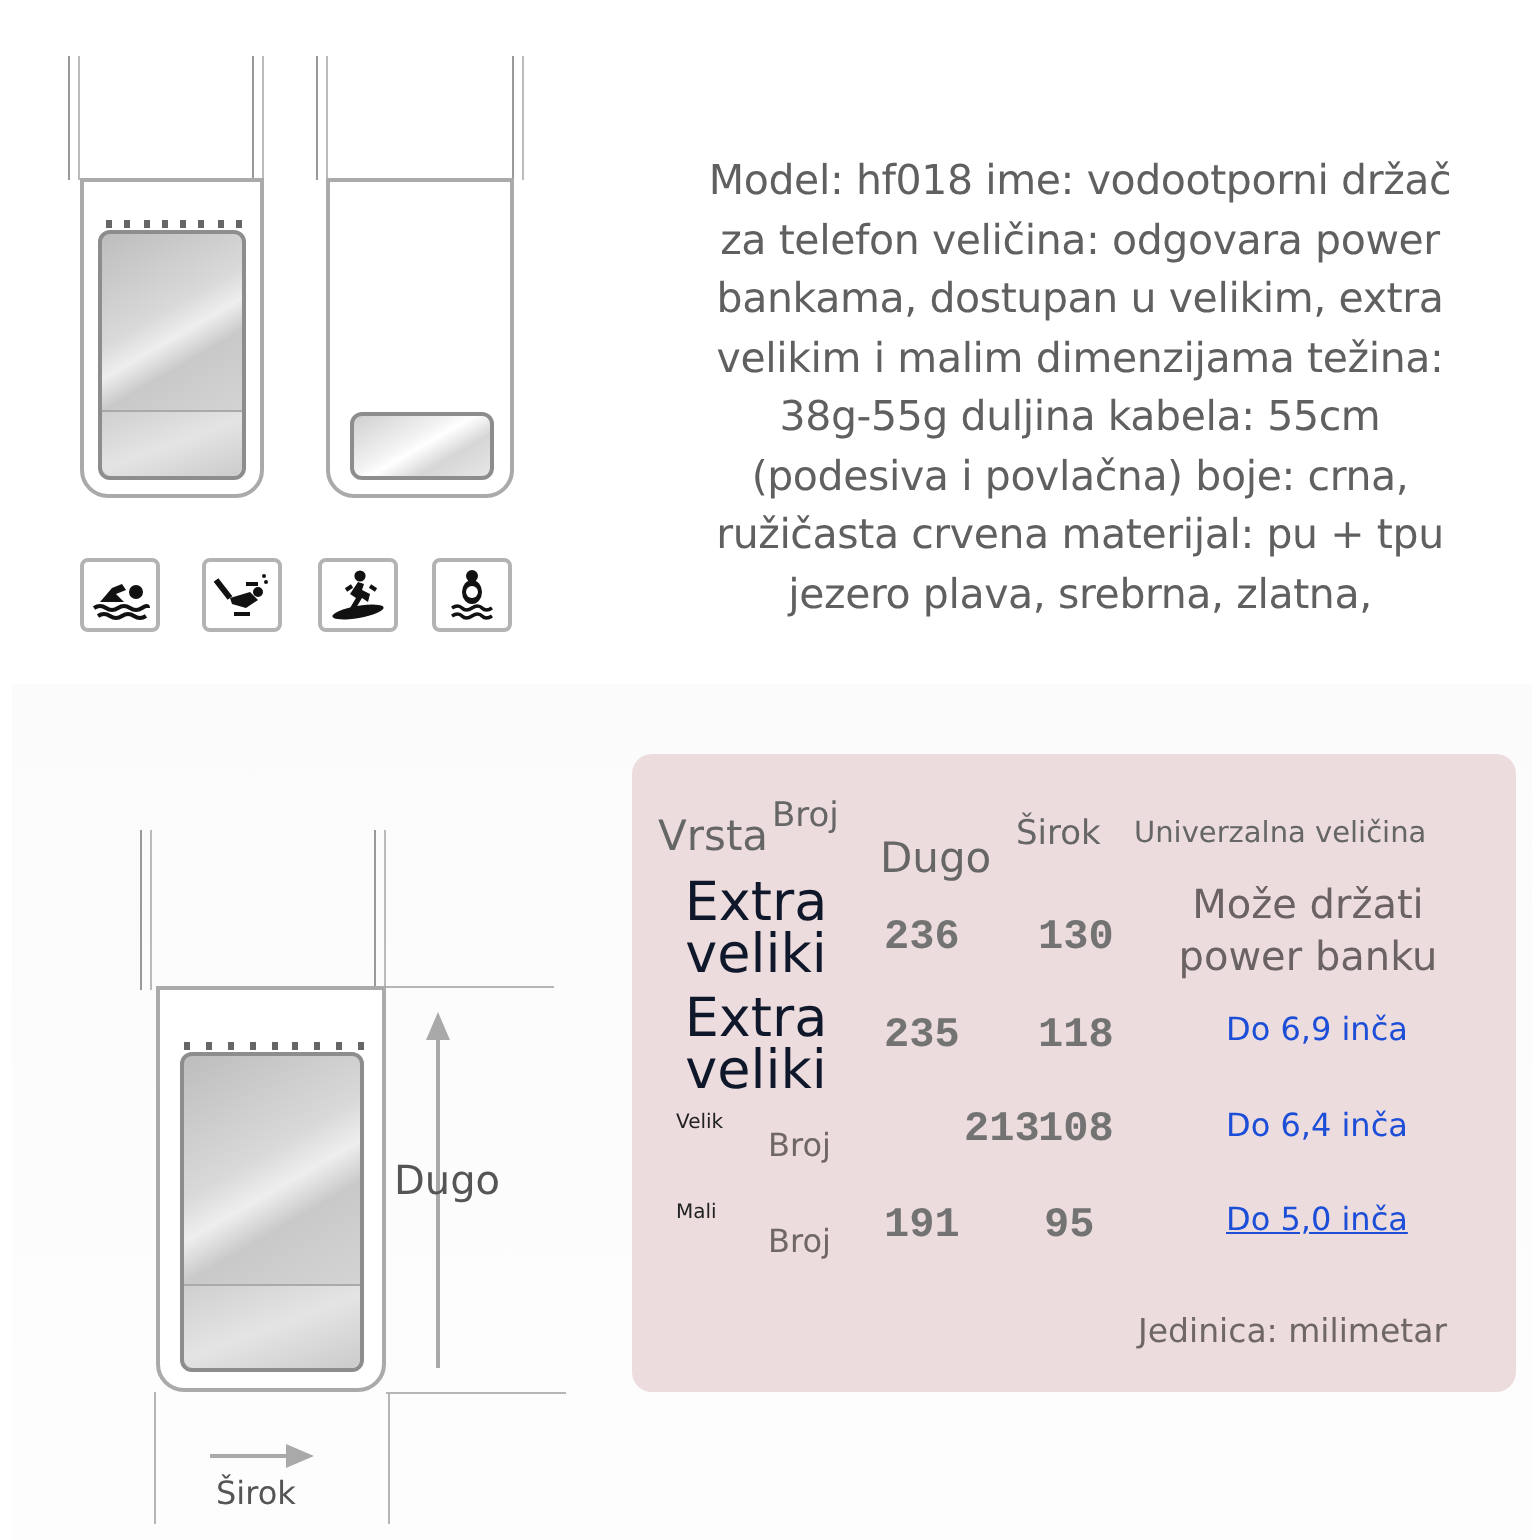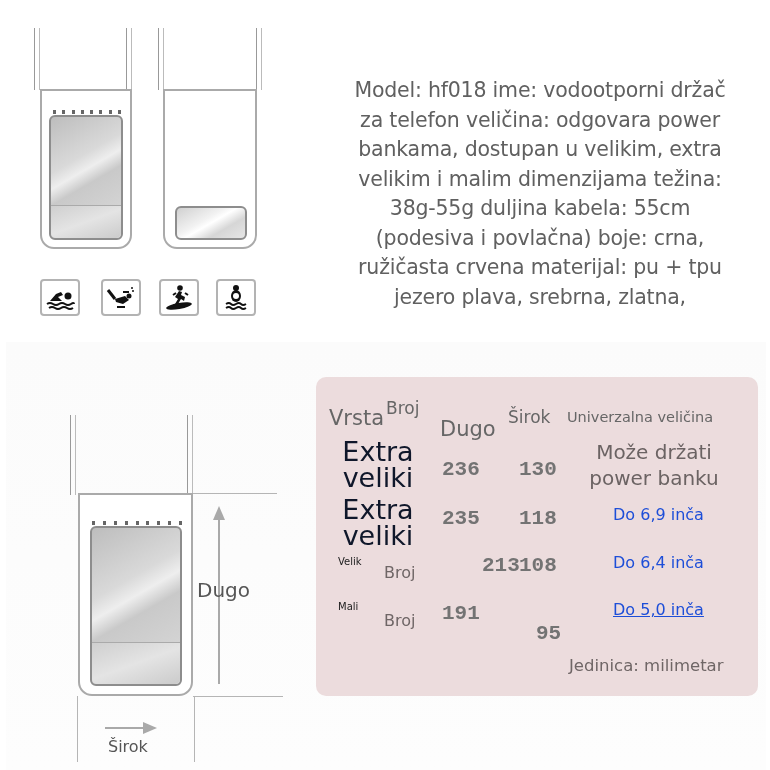--- a/index.html
+++ b/index.html
@@ -218,17 +218,17 @@
 
   <div class="t type-small" style="left:22px;top:179px;">Velik</div>
   <div class="t broj" style="left:68px;top:186px;">Broj</div>
   <div class="t num" style="left:126px;top:177px;margin-left:40px;">213</div>
   <div class="t num" style="left:203px;top:177px;">108</div>
   <div class="t note" style="left:297px;top:176px;">Do 6,4 inča</div>
 
   <div class="t type-small" style="left:22px;top:224px;">Mali</div>
   <div class="t broj" style="left:68px;top:234px;">Broj</div>
   <div class="t num" style="left:126px;top:225px;">191</div>
-  <div class="t num" style="left:220px;top:225px;margin-top:20px;">95</div>
+  <div class="t num" style="left:206px;top:225px;">95</div>
   <div class="t note" style="left:297px;top:223px;text-decoration:underline;">Do 5,0 inča</div>
 
   <div class="t unit" style="left:253px;top:279px;">Jedinica: milimetar</div>
 </div>
 
 </body></html>

